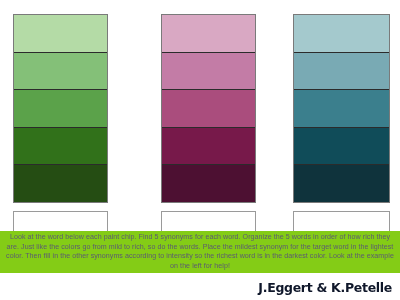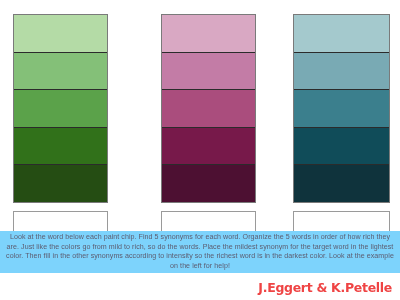--- a/index.html
+++ b/index.html
@@ -80,21 +80,21 @@
     margin: 0;
   }
 
   #credit {
     position: absolute;
     right: 8px;
     top: 280px;
     font-family: "DejaVu Sans", sans-serif;
     font-weight: bold;
     font-size: 12.5px;
-    color: #ef4444;
+    color: #0f172a;
     letter-spacing: -0.3px;
     white-space: nowrap;
   }
 </style>
 </head>
 <body>
 
 <div id="worksheet" style="background-color: rgb(255, 255, 255);">
 
   <div class="chip-column" id="col-green">
@@ -123,19 +123,19 @@
     <div class="chip-stack">
       <div class="chip-band" style="background-color: rgb(164, 201, 205);"></div>
       <div class="chip-band" style="background-color: rgb(121, 170, 180);"></div>
       <div class="chip-band" style="background-color: rgb(59, 127, 141);"></div>
       <div class="chip-band" style="background-color: rgb(16, 76, 89);"></div>
       <div class="chip-band" style="background-color: rgb(15, 51, 60);"></div>
     </div>
     <div class="word-box"></div>
   </div>
 
-  <div id="instructions" style="background-color: #7dd3fc; color: rgb(92, 92, 112);">
+  <div id="instructions" style="background-color: #84cc16; color: rgb(92, 92, 112);">
     <p>Look at the word below each paint chip.  Find 5 synonyms for each word. Organize the 5 words in order of how rich they are.  Just like the colors go from mild to rich, so do the words.   Place the mildest synonym for the target word in the lightest color.  Then fill in the other synonyms according to intensity so the richest word is in the darkest color. Look at the example on the left for help!</p>
   </div>
 
   <div id="credit">J.Eggert &amp; K.Petelle</div>
 
 </div>
 
 </body></html>

